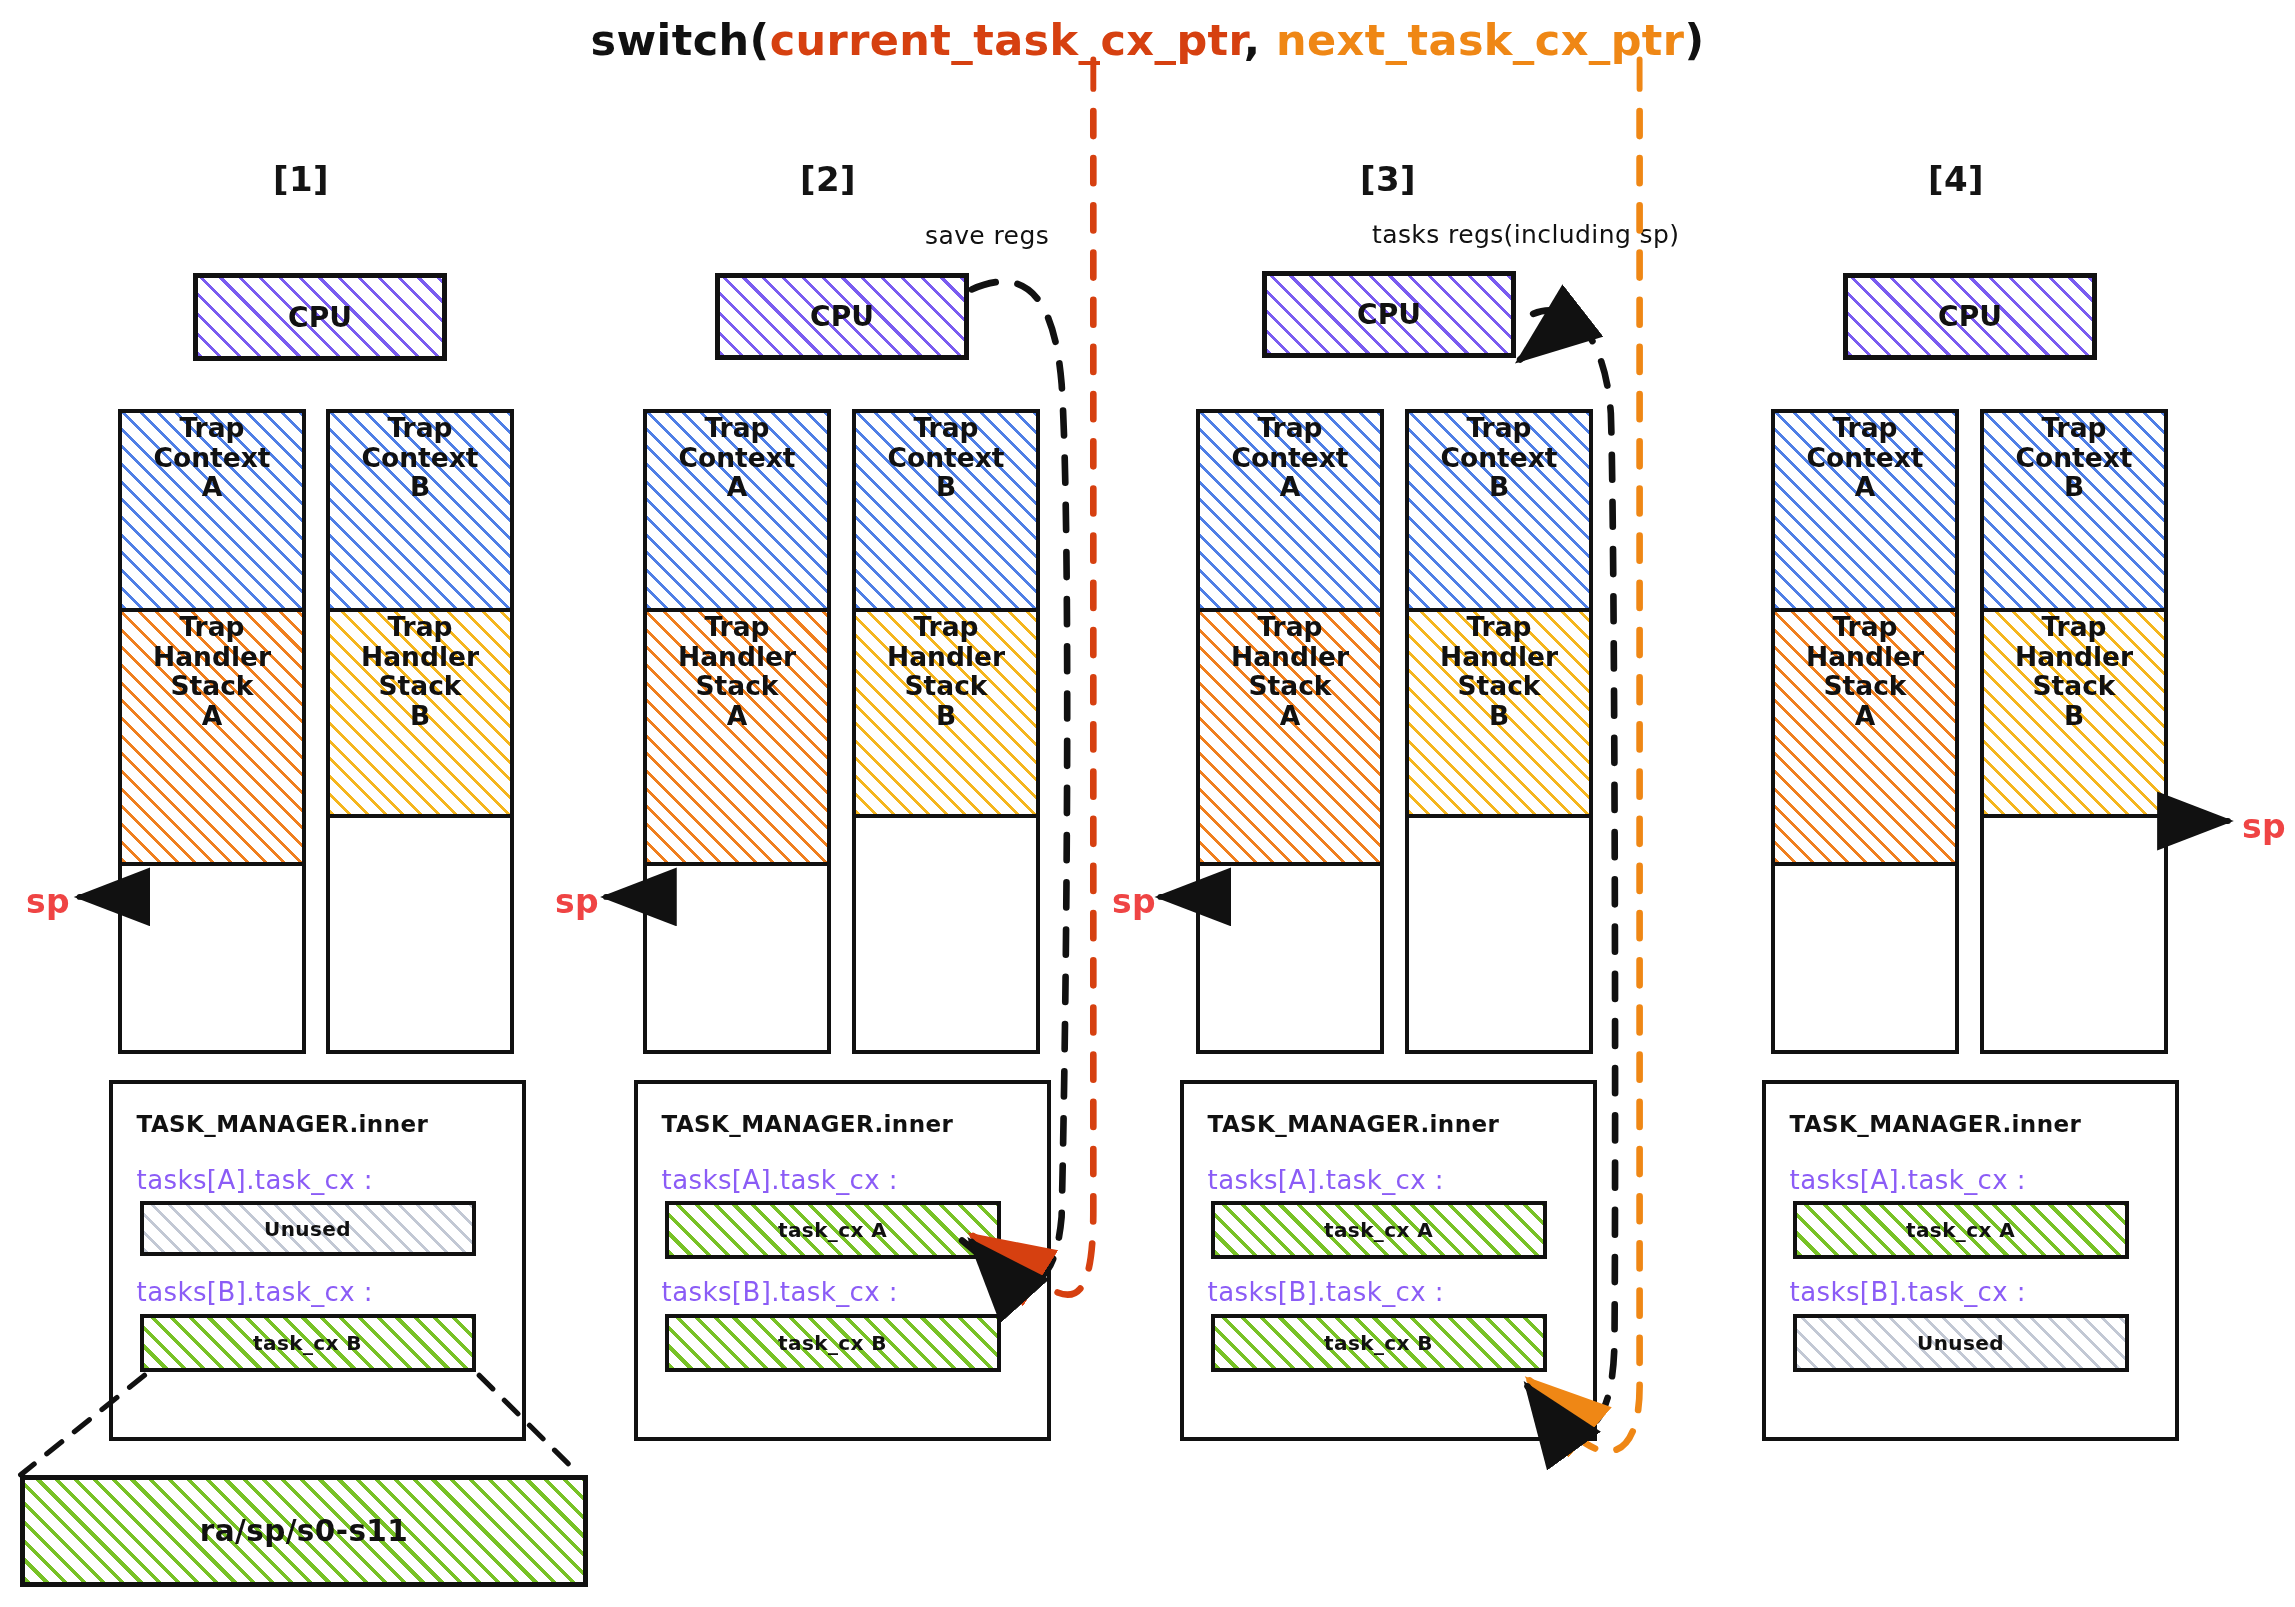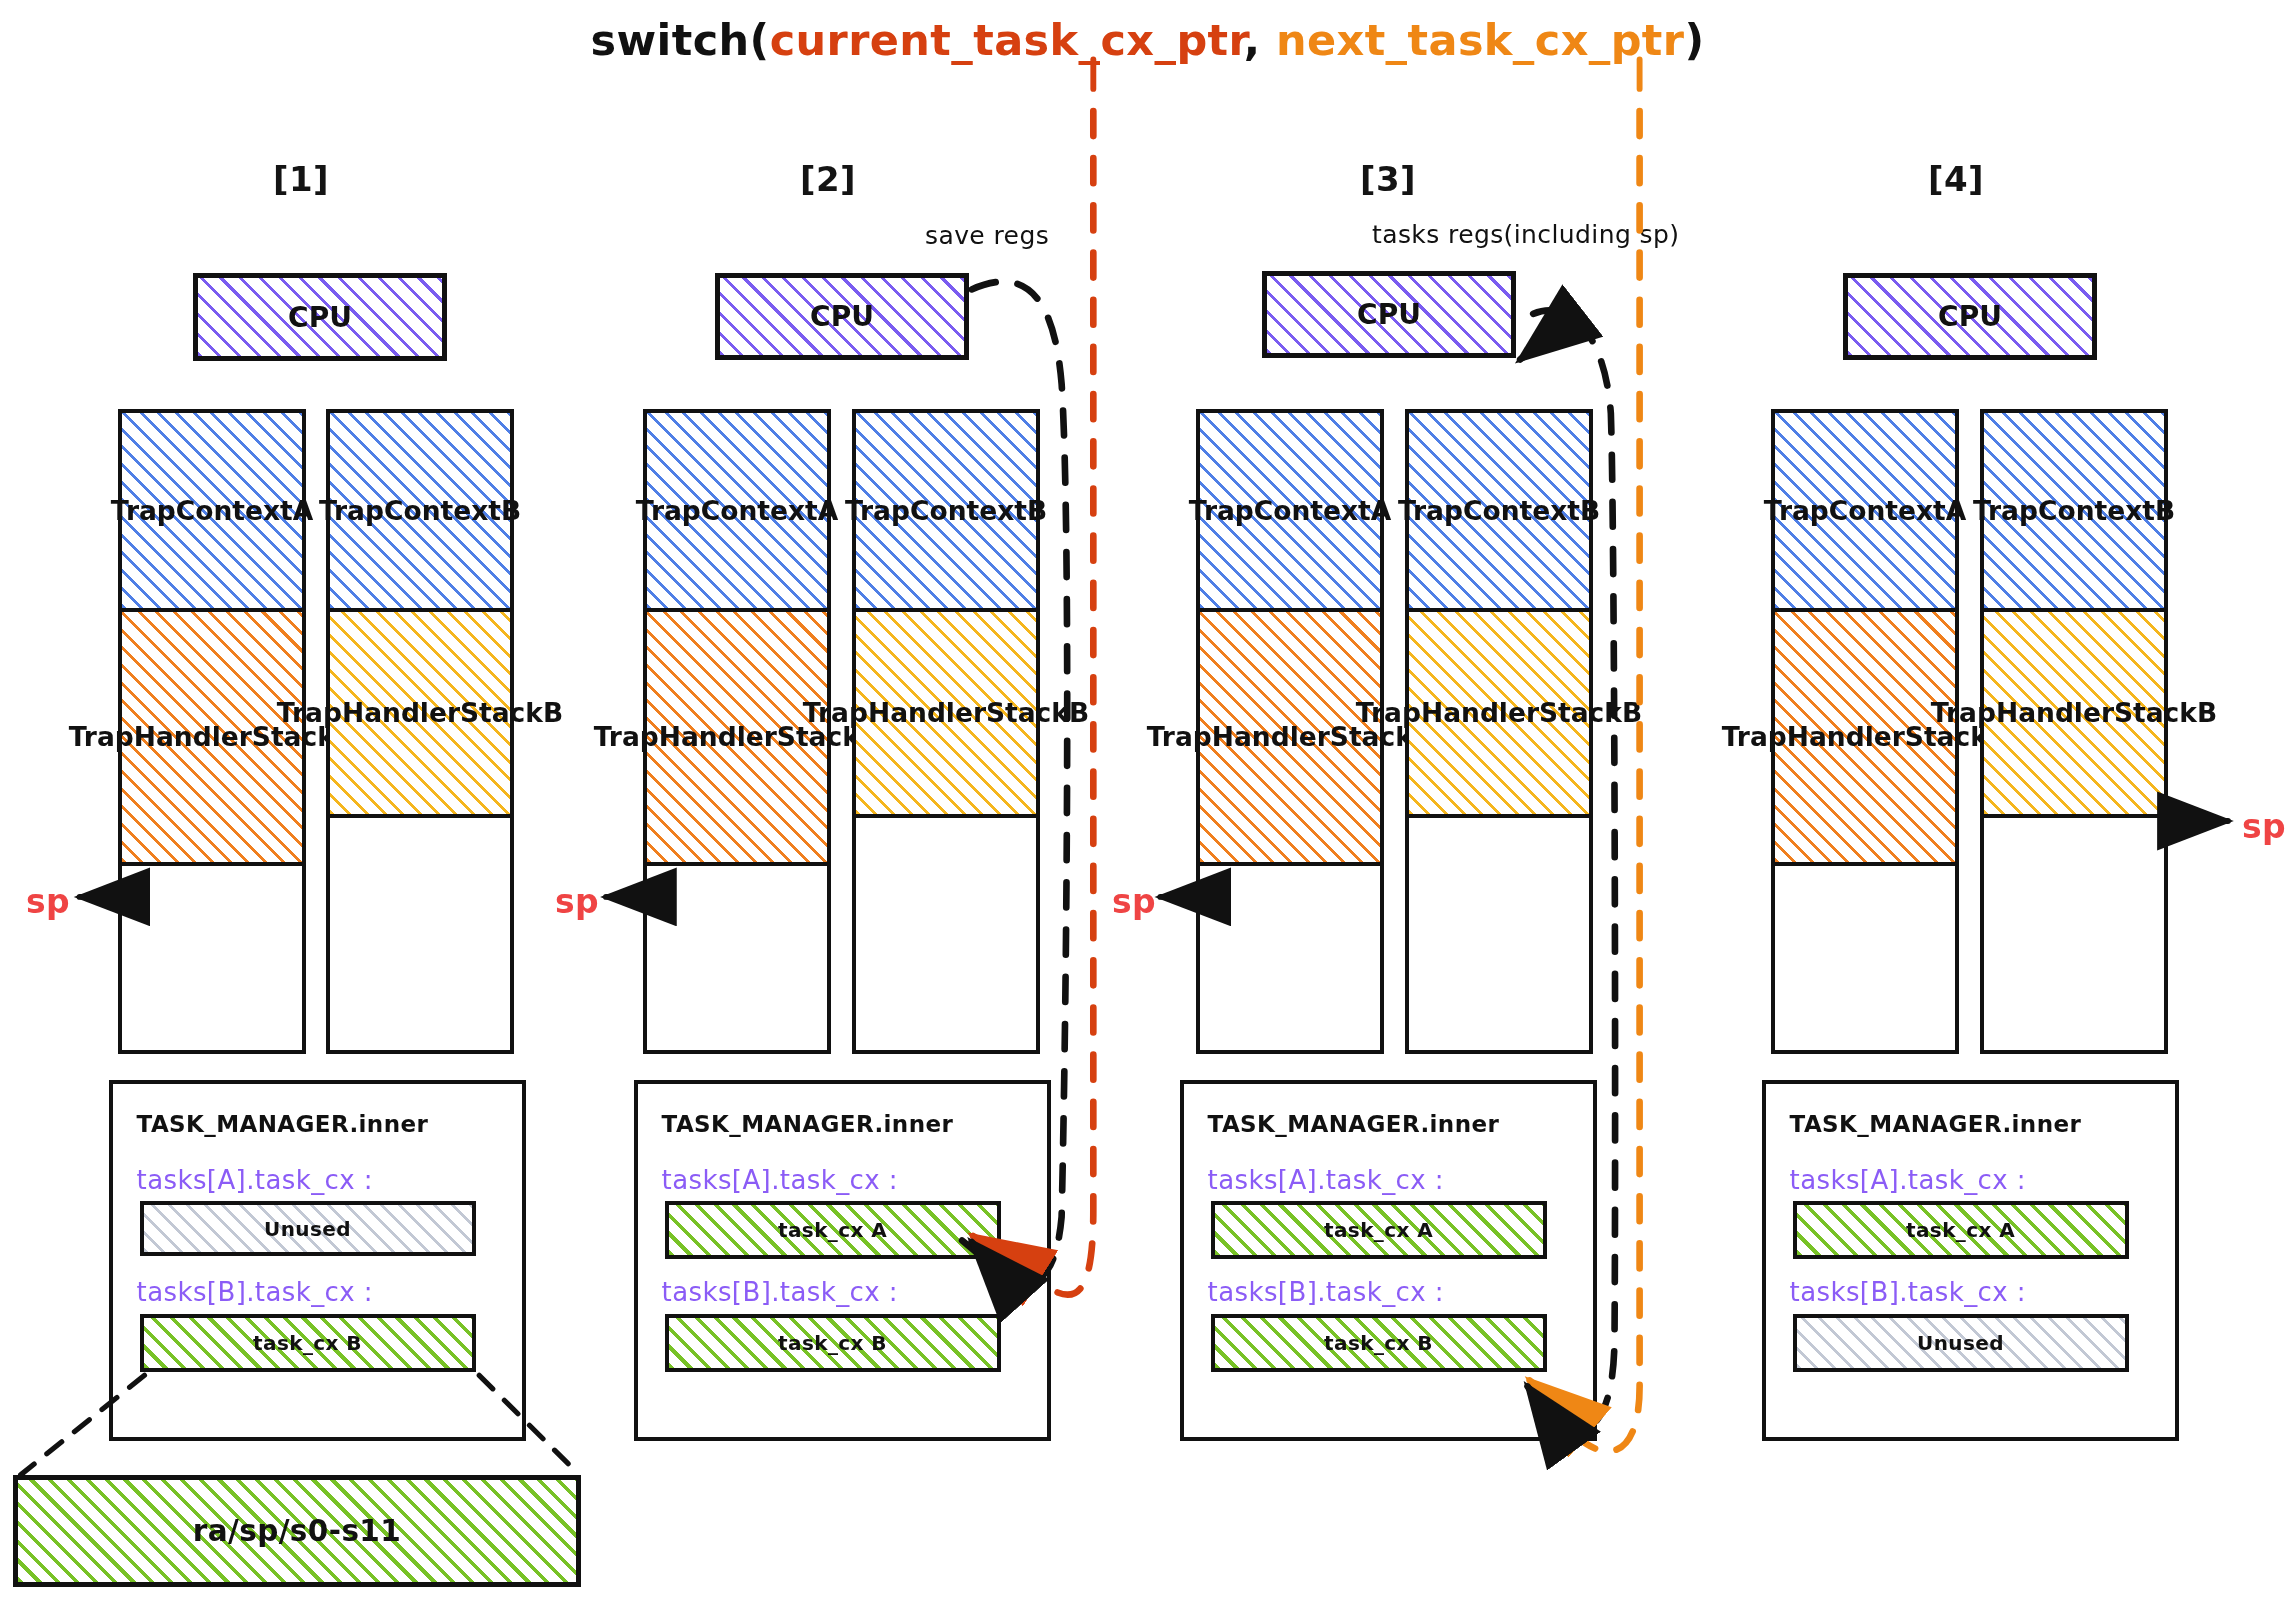--- a/index.html
+++ b/index.html
@@ -16,22 +16,22 @@
   #title{top:14.7px;left:0;width:2295px;text-align:center;font-size:43px;font-weight:600;}
   #title .red{color:#d64010;}
   #title .org{color:#ef8715;}
 
   .panel-label{font-size:34px;font-weight:700;color:#141414;}
 
   
   .cpu{border:5.2px solid #111;box-sizing:border-box;}
   .col{border:4.4px solid #111;box-sizing:border-box;background:#fff;}
   .seg{position:absolute;left:0;right:0;box-sizing:border-box;}
-  .segtxt{position:absolute;left:0;right:0;top:0;bottom:0;display:flex;
-          align-items:center;justify-content:center;font-size:26.5px;line-height:1.12;font-weight:600;color:#111;}
+  .segtxt{position:absolute;left:0;right:0;top:0;bottom:0;display:flex;flex-direction:column;
+          align-items:center;justify-content:flex-start;font-size:26.5px;line-height:1.12;font-weight:600;color:#111;}
   .tmbox{border:4.4px solid #111;box-sizing:border-box;background:#fff;}
   .tmtitle{font-size:23px;font-weight:600;color:#111;}
   .tmlabel{font-size:26px;font-weight:400;color:#8b5cf6;}
   .slot{border:4.4px solid #111;box-sizing:border-box;display:flex;align-items:center;justify-content:center;
         font-size:20px;font-weight:600;color:#111;}
   .note{font-size:25px;font-weight:400;color:#111;}
   .spl{font-size:33px;font-weight:600;color:#ef4444;}
   .callout{border:5.9px solid #111;box-sizing:border-box;display:flex;align-items:center;justify-content:center;
            font-size:29.5px;font-weight:600;color:#111;}
 
@@ -97,21 +97,21 @@
   <div class="txt hand spl" style="left:26px;top:882px;">sp</div>
 
   <div class="abs tmbox" style="left:109px;top:1080px;width:417px;height:361px;">
     <div class="txt hand tmtitle" style="left:23.6px;top:26.5px;">TASK_MANAGER.inner</div>
     <div class="txt hand tmlabel" style="left:23.6px;top:81px;">tasks[A].task_cx :</div>
     <div class="abs slot h-gray hand" style="left:26.5px;top:117px;width:336px;height:55px;">Unused</div>
     <div class="txt hand tmlabel" style="left:23.6px;top:193px;">tasks[B].task_cx :</div>
     <div class="abs slot h-green hand" style="left:26.5px;top:230px;width:336px;height:58px;">task_cx B</div>
   </div>
 
-  <div class="abs callout h-green hand" style="left:13px;top:1475px;width:568px;height:112px;">ra/sp/s0-s11</div>
+  <div class="abs callout h-green hand" style="left:20px;top:1475px;width:568px;height:112px;">ra/sp/s0-s11</div>
 
   <div class="abs cpu h-purple ctr" style="left:715px;top:273px;width:254px;height:87px;font-size:28px;font-weight:600;">CPU</div>
   <div class="txt hand note" style="left:925px;top:221px;">save regs</div>
 
   <div class="abs col" style="left:643px;top:409px;width:188px;height:645px;">
     <div class="seg h-blue" style="top:0;height:199px;border-bottom:4.4px solid #111;">
       <div class="segtxt">
           <div>Trap</div>
           <div>Context</div>
           <div>A</div>

